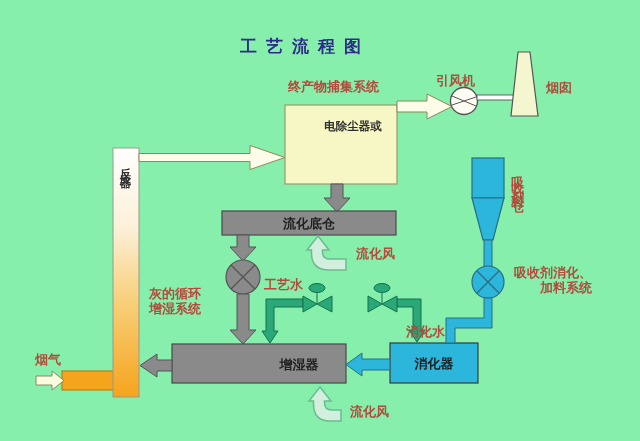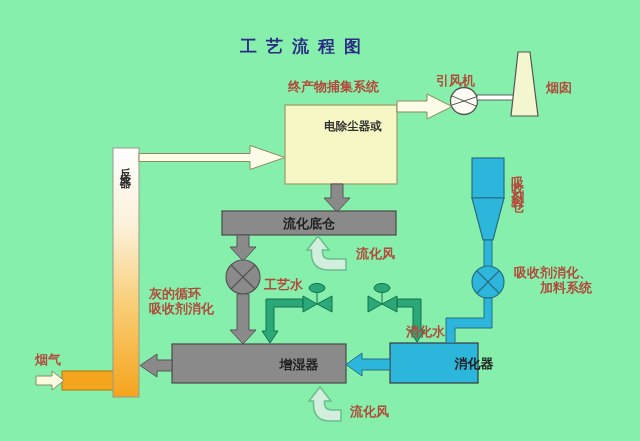--- a/index.html
+++ b/index.html
@@ -123,34 +123,34 @@
   <div class="lbl red" style="left:546px;top:80px;">烟囱</div>
 
   <div class="lbl dark twoline" style="left:285px;top:119px;width:136px;text-align:center;">
     <div>电除尘器或</div>
   </div>
 
   <div class="lbl dark vert" style="left:118px;top:158px;">反应器</div>
 
   <div class="lbl red twoline" style="left:149px;top:254px;margin-top:32px;">
     <div>灰的循环</div>
-    <div>吸收剂消化</div>
+    <div>增湿系统</div>
   </div>
 
   <div class="lbl onbox" style="left:222px;top:216px;width:174px;">流化底仓</div>
 
   <div class="lbl red" style="left:356px;top:246px;">流化风</div>
 
   <div class="lbl red" style="left:264px;top:277px;">工艺水</div>
 
   <div class="lbl red" style="left:406px;top:280px;margin-top:44px;">消化水</div>
 
   <div class="lbl onbox" style="left:172px;top:357px;width:174px;padding-left:40px;">增湿器</div>
 
-  <div class="lbl onbox" style="left:390px;top:356px;width:88px;padding-left:40px;">消化器</div>
+  <div class="lbl onbox" style="left:390px;top:356px;width:88px;">消化器</div>
 
   <div class="lbl red" style="left:350px;top:404px;">流化风</div>
 
   <div class="lbl red" style="left:35px;top:352px;">烟气</div>
 
   <div class="lbl red vert" style="left:509px;top:166px;letter-spacing:6px;">吸收剂料仓</div>
 
   <div class="lbl red twoline" style="left:514px;top:265px;text-align:right;">
     <div>吸收剂消化、</div>
     <div>加料系统</div>

